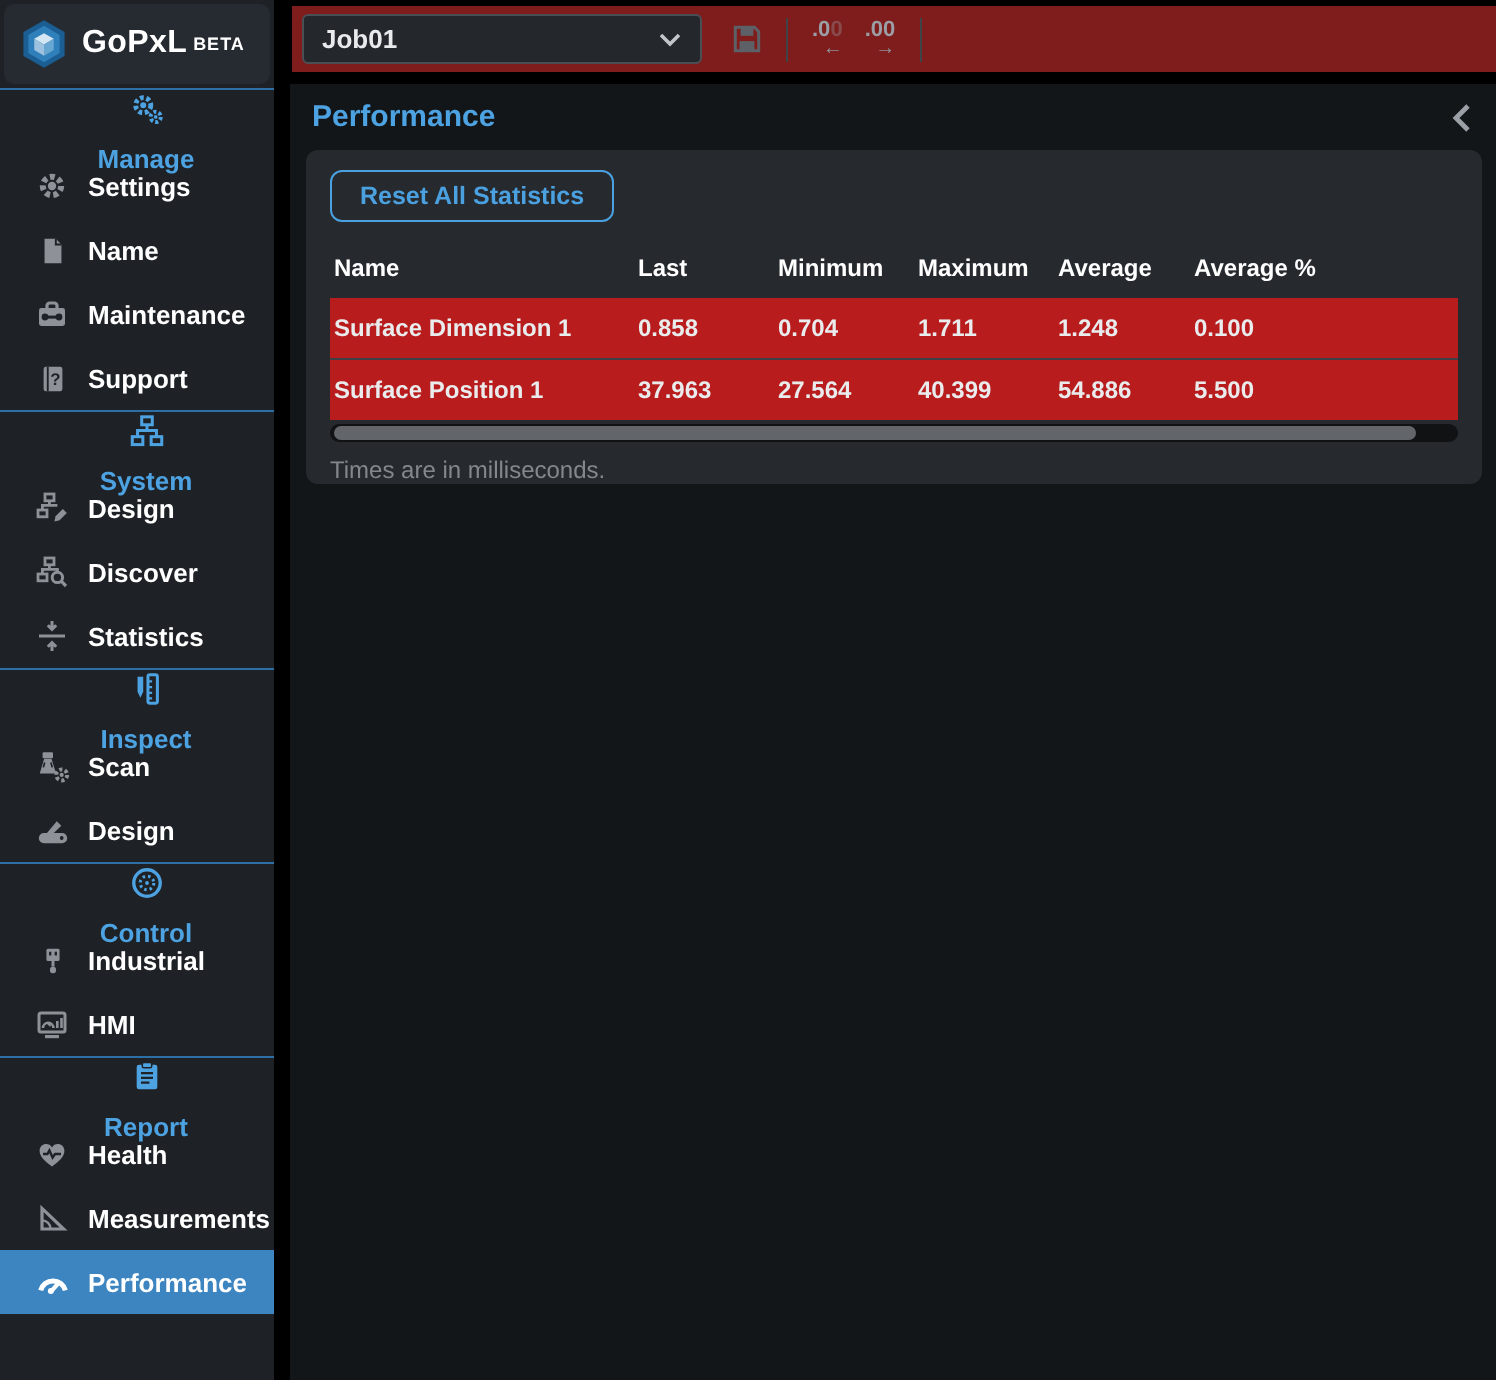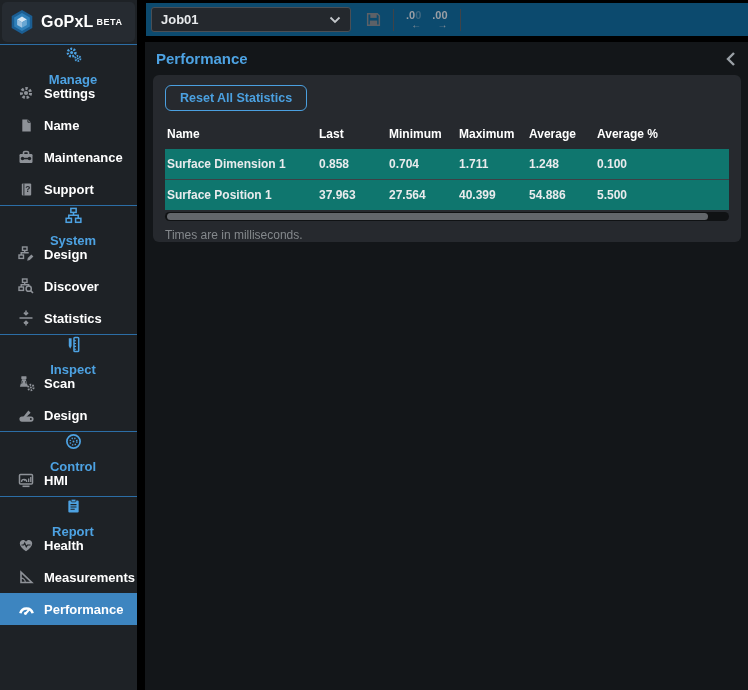--- a/index.html
+++ b/index.html
@@ -21,21 +21,21 @@
   .item { padding-left:17px; }
   .item .lbl { color:#fff; font-weight:700; font-size:13px; }
   .item .ic { color:#8e9298; }
   .sec-header .ic { color:#4da2e2; }
   .ic { display:flex; align-items:center; justify-content:center; width:18px; flex:0 0 18px; }
   .item.selected { background:#3d85c0; }
   .item.selected .ic, .item.selected .lbl { color:#fff; }
 
   
   .topbar { position:absolute; left:146px; top:3px; width:602px; height:33px;
-    background:#0c4a6e; display:flex; align-items:center; }
+    background:#7f1d1d; display:flex; align-items:center; }
   .job-select { margin-left:5px; width:200px; height:25px; background:#24282d;
     border:1px solid #4a4f55; border-radius:3px; color:#e8eaec; font-size:13px;
     font-weight:700; display:flex; align-items:center; justify-content:space-between;
     padding:0 9px; cursor:pointer; }
   .tb-btn { display:flex; align-items:center; justify-content:center; color:#5d6167; cursor:pointer; }
   .save-btn { margin-left:14px; }
   .tb-sep { width:1px; height:22px; background:#3f4348; margin:0 11px; }
   .dec-btn { display:flex; flex-direction:column; align-items:flex-end;
     color:#9b9fa5; font-size:11px; font-weight:700; line-height:9px; cursor:pointer; padding:2px 1px; }
   .dec-btn + .dec-btn { margin-left:9px; }
@@ -52,21 +52,21 @@
 
   .card { margin:0 7px 0 8px; height:167px; background:#26292e; border-radius:6px;
     padding:10px 12px; }
   .reset-btn { display:inline-block; background:transparent; border:1px solid #4ba0e0;
     border-radius:6px; color:#4ba0e0; font-weight:700; font-size:12.5px;
     padding:5px 14px; cursor:pointer; font-family:"Liberation Sans", sans-serif; }
 
   table.stats { width:100%; border-collapse:collapse; margin-top:8px; font-size:12px; table-layout:fixed; }
   table.stats th { text-align:left; color:#fff; font-weight:700; padding:8px 0 8px 2px; }
   table.stats td { text-align:left; color:#e9ebed; font-weight:700; padding:8px 0 8px 2px; }
-  table.stats tbody tr { background:#0f766e; }
+  table.stats tbody tr { background:#b91c1c; }
   table.stats tbody tr:first-child { border-bottom:1px solid #3d4146; }
 
   .hscroll { margin-top:2px; height:9px; background:#101214; border-radius:5px; position:relative; cursor:pointer; }
   .hscroll .thumb { position:absolute; left:2px; top:1px; height:7px; width:96%;
     background:#62666b; border-radius:4px; cursor:grab; }
   .footnote { margin-top:7px; color:#84888c; font-size:12px; }
 </style>
 </head>
 <body>
 
@@ -223,20 +223,31 @@
 
     <div class="side-row sec-header">
       <span class="ic">
         <svg width="17" height="17" viewBox="0 0 18 18">
           <circle cx="9" cy="9" r="7" fill="none" stroke="currentColor" stroke-width="1.8"></circle>
           <circle cx="9" cy="9" r="3.6" fill="none" stroke="currentColor" stroke-width="1.6" stroke-dasharray="1.3 1.6"></circle>
           <circle cx="9" cy="9" r="1" fill="currentColor"></circle>
         </svg>
       </span>
       <span class="lbl">Control</span>
+    </div>
+    <div class="side-row item">
+      <span class="ic">
+        <svg width="15" height="15" viewBox="0 0 16 16">
+          <rect x="4.5" y="1.5" width="7" height="6.5" rx="0.8" fill="currentColor"></rect>
+          <path d="M6.5 3v2M9.5 3v2" stroke="#1e2226" stroke-width="1.2"></path>
+          <path d="M8 8v3" stroke="currentColor" stroke-width="1.6"></path>
+          <rect x="6.4" y="11" width="3.2" height="3.5" rx="1.4" fill="currentColor"></rect>
+        </svg>
+      </span>
+      <span class="lbl">Industrial</span>
     </div>
     <div class="side-row item">
       <span class="ic">
         <svg width="16" height="16" viewBox="0 0 16 16">
           <rect x="1.5" y="2.5" width="13" height="9.5" rx="1" fill="none" stroke="currentColor" stroke-width="1.5"></rect>
           <path d="M3.5 10a2.6 2.6 0 015.2 0" fill="none" stroke="currentColor" stroke-width="1.3"></path>
           <path d="M6 7.6l1.3 1.4" stroke="currentColor" stroke-width="1.1"></path>
           <rect x="10" y="6.5" width="1.3" height="3.5" fill="currentColor"></rect>
           <rect x="12.1" y="5" width="1.3" height="5" fill="currentColor"></rect>
           <path d="M4.5 14.3h7" stroke="currentColor" stroke-width="1.6"></path>

